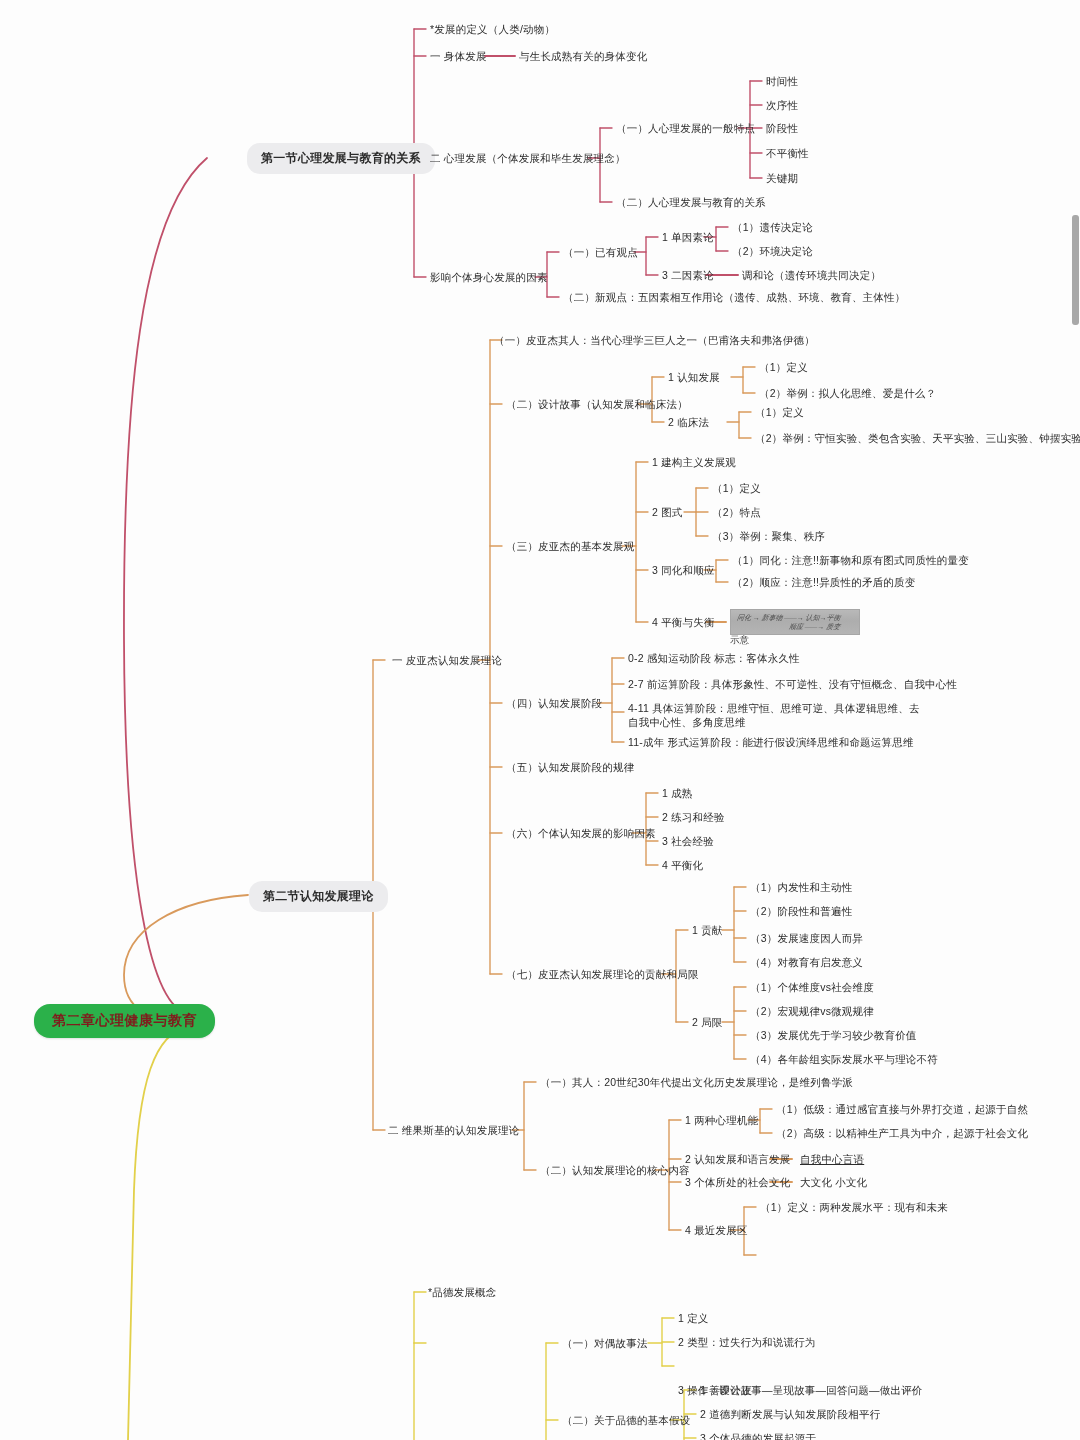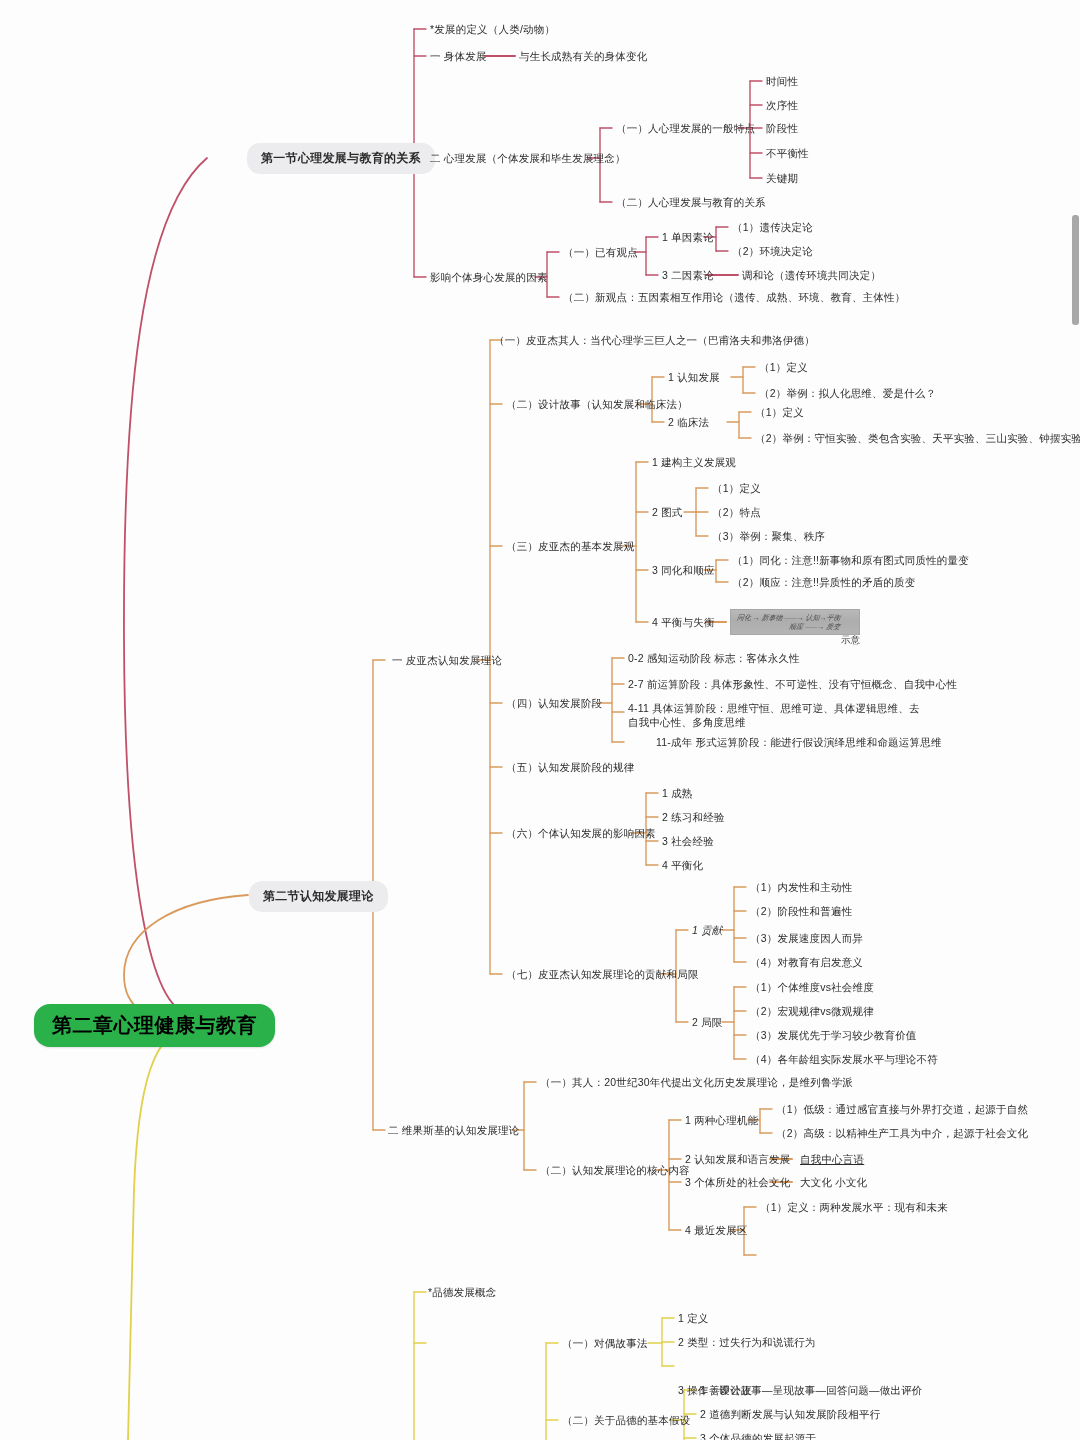--- a/index.html
+++ b/index.html
@@ -25,23 +25,23 @@
     font-size: 10.5px;
     line-height: 1.35;
     color: #2b2b2b;
     white-space: pre;
     letter-spacing: 0.2px;
   }
   .node.wrap { white-space: pre-wrap; }
   .root-node {
     position: absolute;
     background: #2bb14a;
-    color: #000000;
+    color: #7f1d1d;
     font-weight: bold;
-    font-size: 20px;
+    font-size: 14px;
     padding: 8px 18px;
     border-radius: 16px;
     letter-spacing: 0.5px;
     box-shadow: 0 1px 2px rgba(0,0,0,0.12);
   }
   .section-node {
     position: absolute;
     background: #ececee;
     color: #2b2b2b;
     font-weight: bold;
@@ -65,21 +65,21 @@
     font-family: "Liberation Serif", serif;
     font-style: italic;
     white-space: pre;
     transform: skewX(-8deg);
     opacity: 0.85;
   }
   .thumb-caption {
     position: absolute;
     font-size: 9.5px;
     color: #3b3b3b;
-    text-align: right;
+    text-align: left;
     width: 130px;
   }
   .scrollbar-track {
     position: absolute;
     right: 0; top: 0;
     width: 9px; height: 1440px;
     background: transparent;
   }
   .scrollbar-thumb {
     position: absolute;
@@ -321,32 +321,32 @@
   <div class="thumb" style="left:730px; top:609px;">
     <span class="scrawl" style="left:6px; top:3px;">同化 → 新事物 ——→ 认知→平衡</span>
     <span class="scrawl" style="left:58px; top:12px;">顺应 ——→ 质变</span>
   </div>
   <div class="thumb-caption" style="left:730px; top:634px;">示意</div>
 
   <div class="node" style="left:506px; top:696px;">（四）认知发展阶段</div>
   <div class="node" style="left:628px; top:651px;">0-2 感知运动阶段 标志：客体永久性</div>
   <div class="node" style="left:628px; top:677px;">2-7 前运算阶段：具体形象性、不可逆性、没有守恒概念、自我中心性</div>
   <div class="node wrap" style="left:628px; top:701px; width:300px;">4-11 具体运算阶段：思维守恒、思维可逆、具体逻辑思维、去自我中心性、多角度思维</div>
-  <div class="node" style="left:656px; top:735px;">11-成年 形式运算阶段：能进行假设演绎思维和命题运算思维</div>
+  <div class="node" style="left:628px; top:735px;">11-成年 形式运算阶段：能进行假设演绎思维和命题运算思维</div>
 
   <div class="node" style="left:506px; top:760px;">（五）认知发展阶段的规律</div>
 
   <div class="node" style="left:506px; top:826px;">（六）个体认知发展的影响因素</div>
   <div class="node" style="left:662px; top:786px;">1 成熟</div>
   <div class="node" style="left:662px; top:810px;">2 练习和经验</div>
   <div class="node" style="left:662px; top:834px;">3 社会经验</div>
   <div class="node" style="left:662px; top:858px;">4 平衡化</div>
 
   <div class="node" style="left:506px; top:967px;">（七）皮亚杰认知发展理论的贡献和局限</div>
-  <div class="node" style="left:692px; top:923px;font-style:italic;">1 贡献</div>
+  <div class="node" style="left:692px; top:923px;">1 贡献</div>
   <div class="node" style="left:750px; top:880px;">（1）内发性和主动性</div>
   <div class="node" style="left:750px; top:904px;">（2）阶段性和普遍性</div>
   <div class="node" style="left:750px; top:931px;">（3）发展速度因人而异</div>
   <div class="node" style="left:750px; top:955px;">（4）对教育有启发意义</div>
   <div class="node" style="left:692px; top:1015px;">2 局限</div>
   <div class="node" style="left:750px; top:980px;">（1）个体维度vs社会维度</div>
   <div class="node" style="left:750px; top:1004px;">（2）宏观规律vs微观规律</div>
   <div class="node" style="left:750px; top:1028px;">（3）发展优先于学习较少教育价值</div>
   <div class="node" style="left:750px; top:1052px;">（4）各年龄组实际发展水平与理论不符</div>
 

